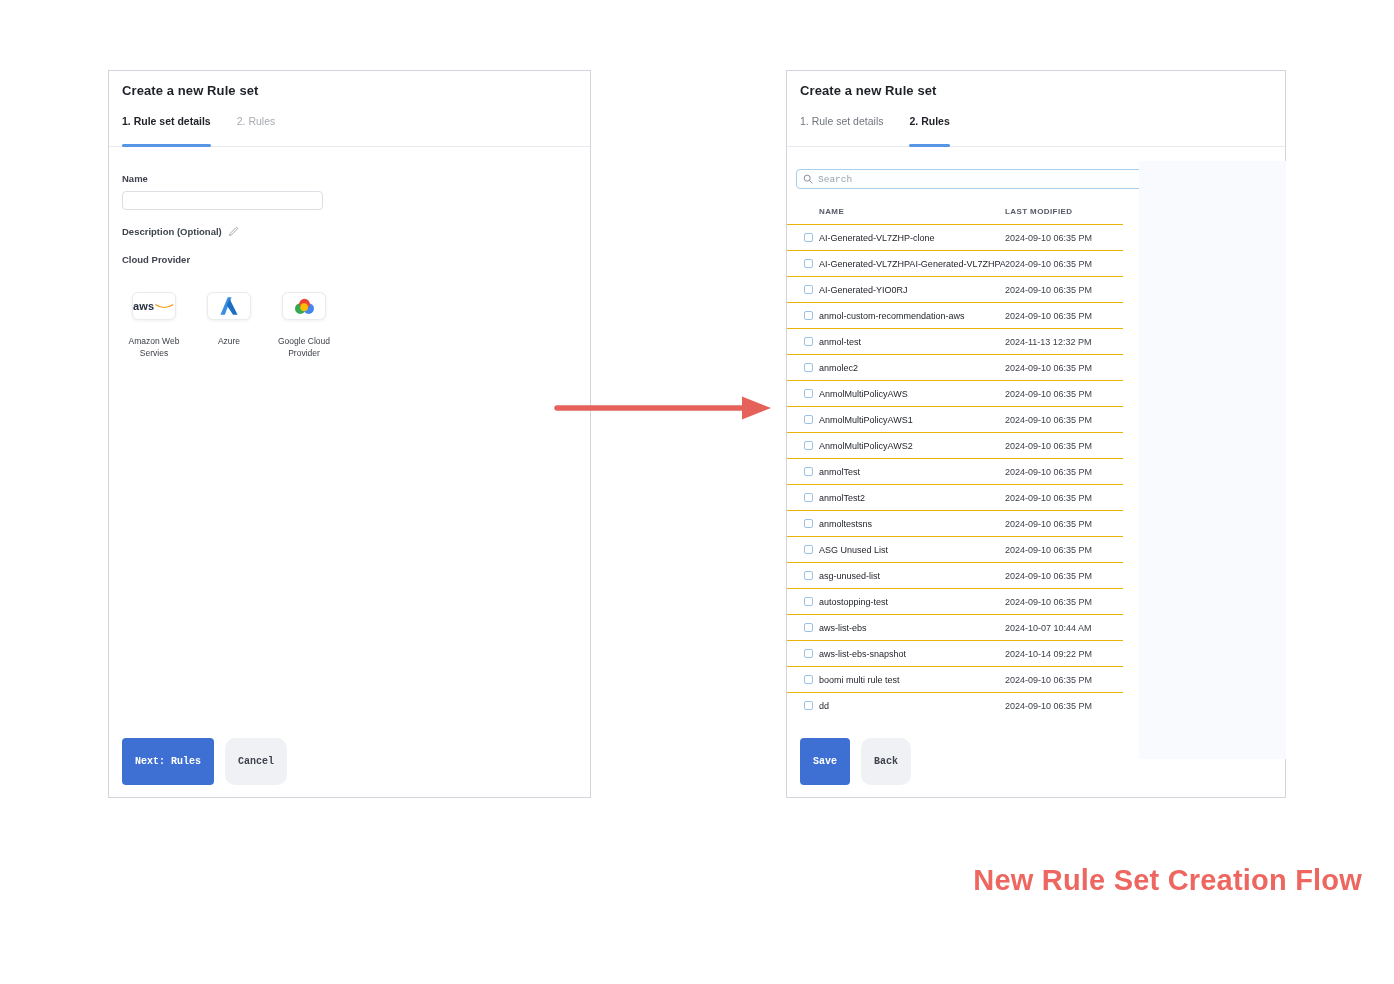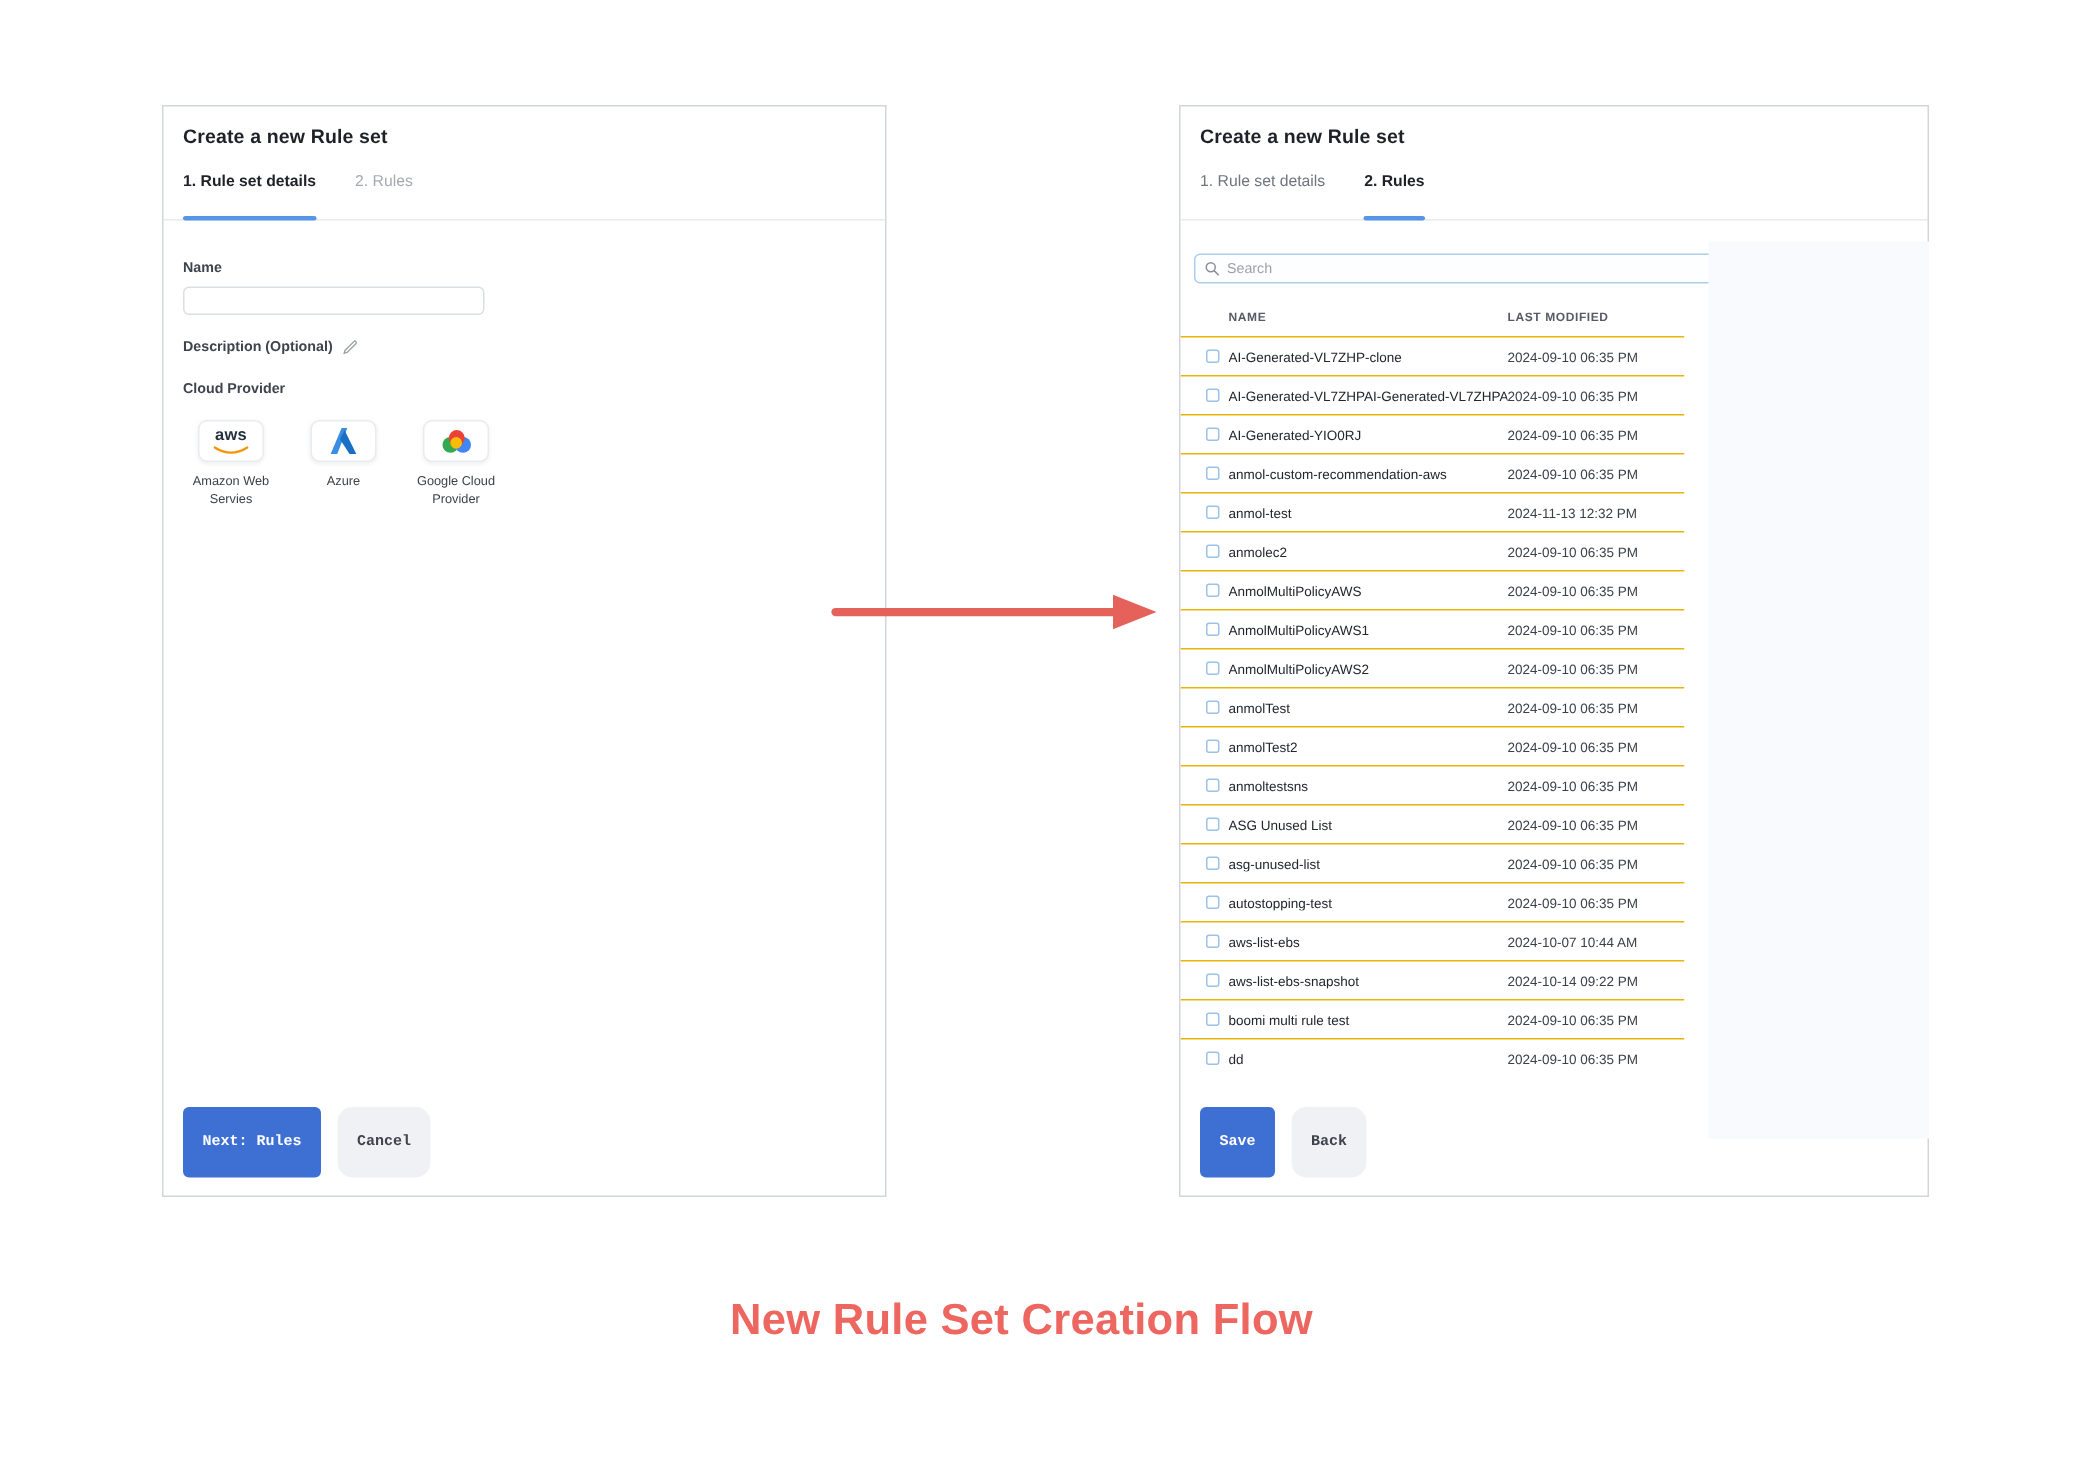--- a/index.html
+++ b/index.html
@@ -21,50 +21,50 @@
 
   
   .field-label { font-size:9.5px; font-weight:bold; color:#3f434d; }
   .name-block { margin:26px 13px 0; }
   .text-input { display:block; margin-top:7px; width:201px; height:19px; border:1px solid #dbdee3; border-radius:4px;
                 font-size:9.5px; padding:0 6px; outline:none; font-family:inherit; color:#23262d; background:#fff; }
   .desc-row { margin:16px 13px 0; display:flex; align-items:center; gap:6px; }
   .cp-label { margin:17px 13px 0; }
   .providers { display:flex; margin:11px 13px 0; }
   .provider { width:64px; text-align:center; cursor:pointer; margin-right:11px; }
-  .pcard { width:44px; height:28px; margin:4px auto; border:1px solid #e9ebee; border-radius:6px; background:#fff;
-           box-shadow:0 1px 3px rgba(40,50,70,.08); display:flex; flex-direction:column; align-items:center; justify-content:center; }
+  .pcard { width:44px; height:28px; margin:16px auto; border:1px solid #e9ebee; border-radius:6px; background:#fff;
+           box-shadow:0 1px 3px rgba(40,50,70,.08); display:flex; flex-direction:row; align-items:center; justify-content:center; }
   .plabel { margin-top:7px; font-size:8.5px; color:#3c4049; line-height:1.4; }
   .aws-word { font-weight:bold; font-size:11px; color:#252f3e; line-height:1; letter-spacing:.2px; }
 
   .footer { position:absolute; left:13px; bottom:12px; display:flex; gap:11px; }
   .btn { font-family:Liberation Mono, monospace; font-size:10px; font-weight:bold; border:none; border-radius:4px; padding:18px 13px; cursor:pointer; }
   .btn-primary { background:#3e6fd3; color:#ffffff; }
   .btn-secondary { background:#eff1f4; color:#3f434d;border-radius:10px; }
 
   
   .search-wrap { margin:22px 0 0 9px; width:396px; height:20px; border:1px solid #abceeb; border-radius:4px;
-                 background:#fcfeff; display:flex; align-items:center; gap:5px; padding:0 6px; }
+                 background:#fcfeff; display:flex; align-items:center; gap:5px; padding:0 6px;font-family:Liberation Mono, monospace; }
   .search-input { flex:1; border:none; outline:none; background:transparent; font-size:9.5px; color:#3c4049; font-family:inherit; }
   .search-input::placeholder { color:#9da2aa; }
 
   .list { margin-top:9px; width:336px; height:561px; overflow:hidden; }
   .thead, .trow { display:grid; grid-template-columns:15px 186px 1fr; align-items:center; padding-left:17px; }
   .thead { height:26px; font-size:8px; font-weight:bold; color:#565b66; letter-spacing:.4px; }
   .h-name { grid-column:2; }
   .trow { height:26px; border-top:1px solid #eab308; cursor:pointer; }
   .cb { width:9px; height:9px; border:1px solid #9cc2e8; border-radius:2px; background:#ffffff; }
   .tname { font-size:9px; color:#23262d; font-weight:500; white-space:nowrap; overflow:hidden; }
   .tdate { font-size:9px; color:#3c4049; white-space:nowrap; }
 
   .side-area { position:absolute; left:352px; top:90px; width:147px; height:598px; background:#f8fafd; }
 
   
   .flow-arrow { position:absolute; left:552px; top:392px; }
-  .caption { position:absolute; top:864px; left:0; width:1394px; text-align:center; padding-right:32px;
+  .caption { position:absolute; top:864px; left:0; width:1394px; text-align:right; padding-right:32px;
              font-size:29px; font-weight:bold; color:#ed6760; letter-spacing:.2px; }
 </style>
 </head>
 <body>
 
 <div class="canvas">
 
   <div class="panel panel-left">
     <div class="panel-title">Create a new Rule set</div>
 

